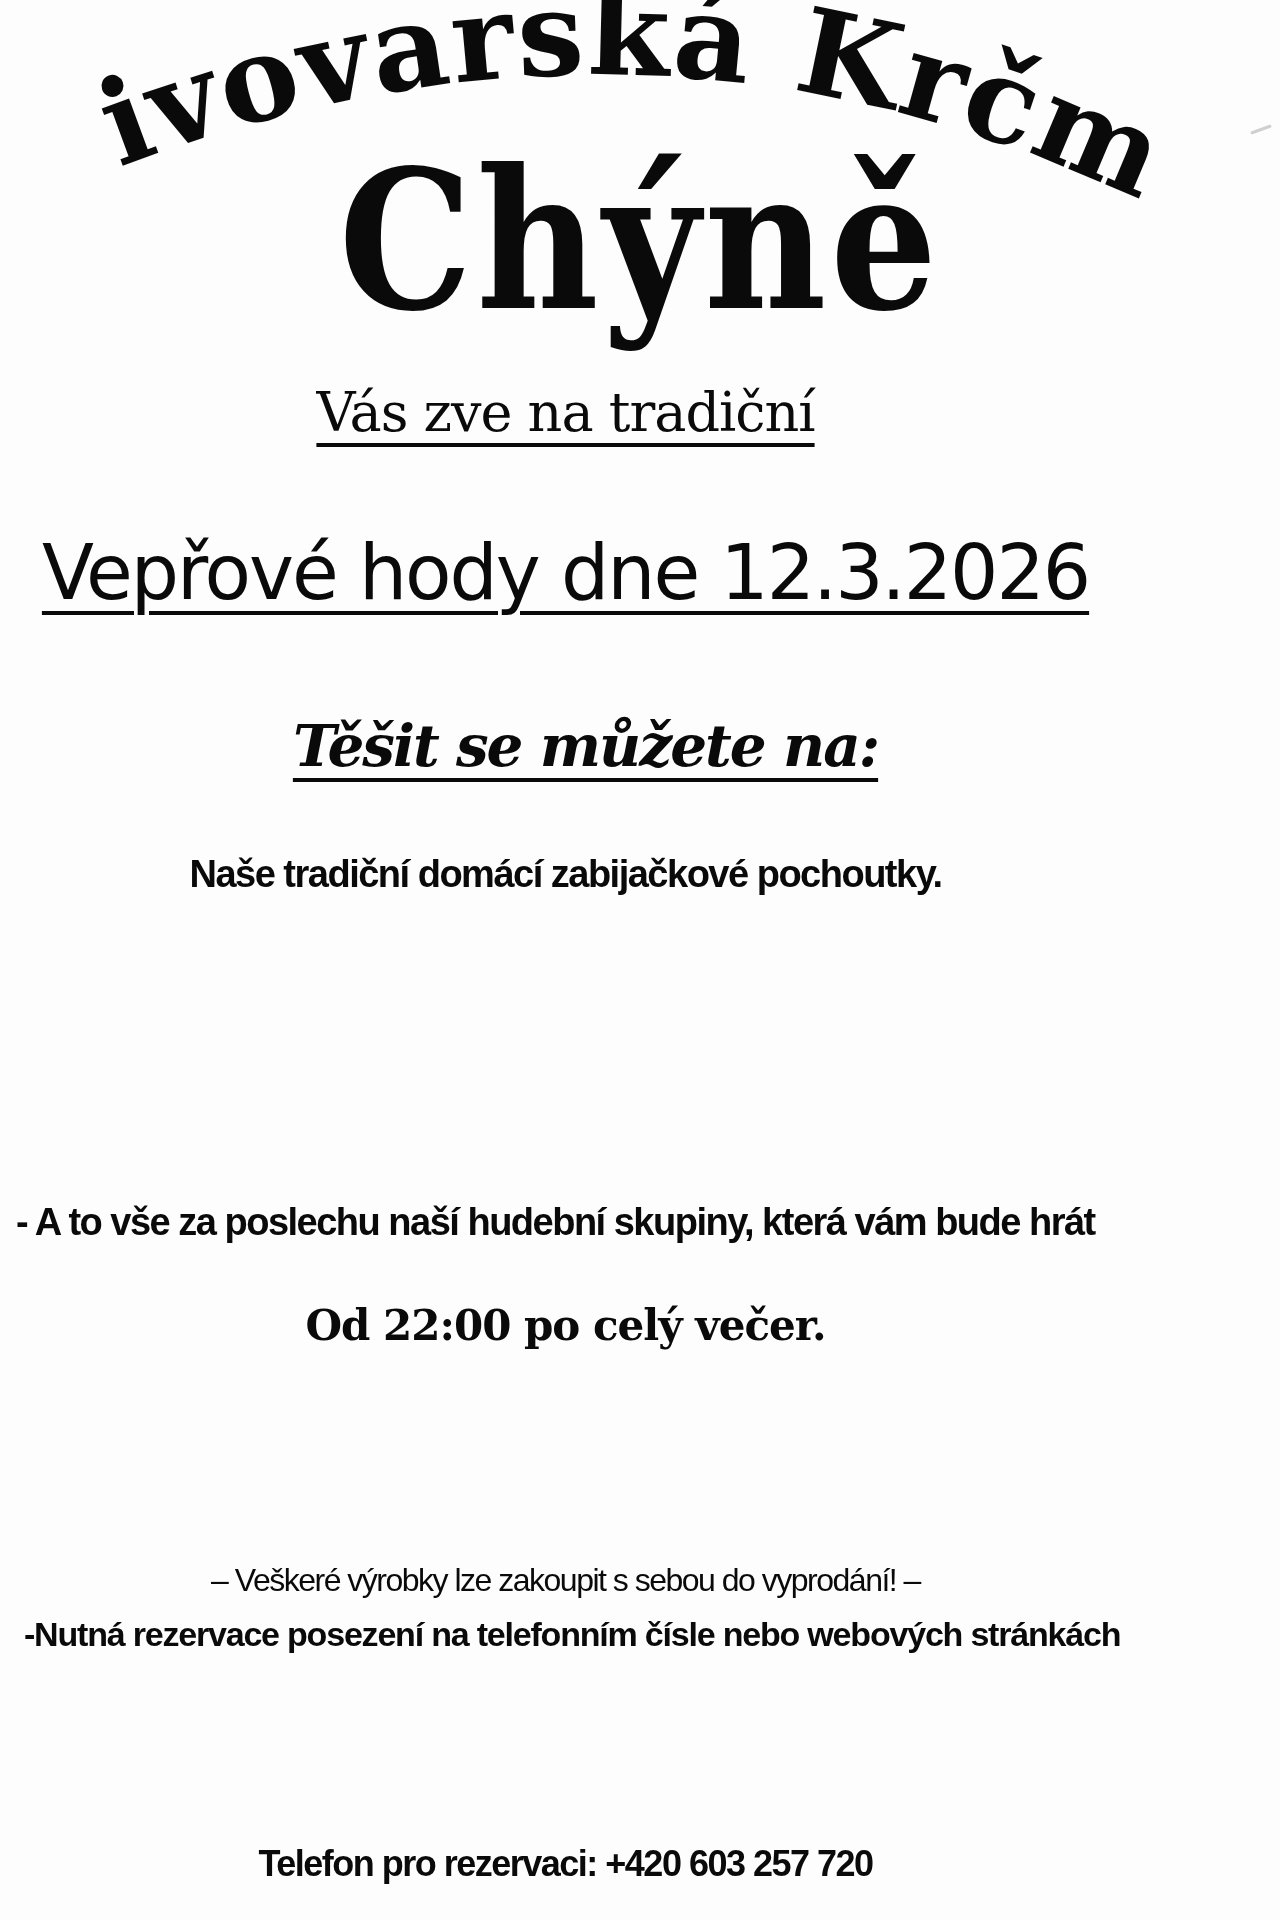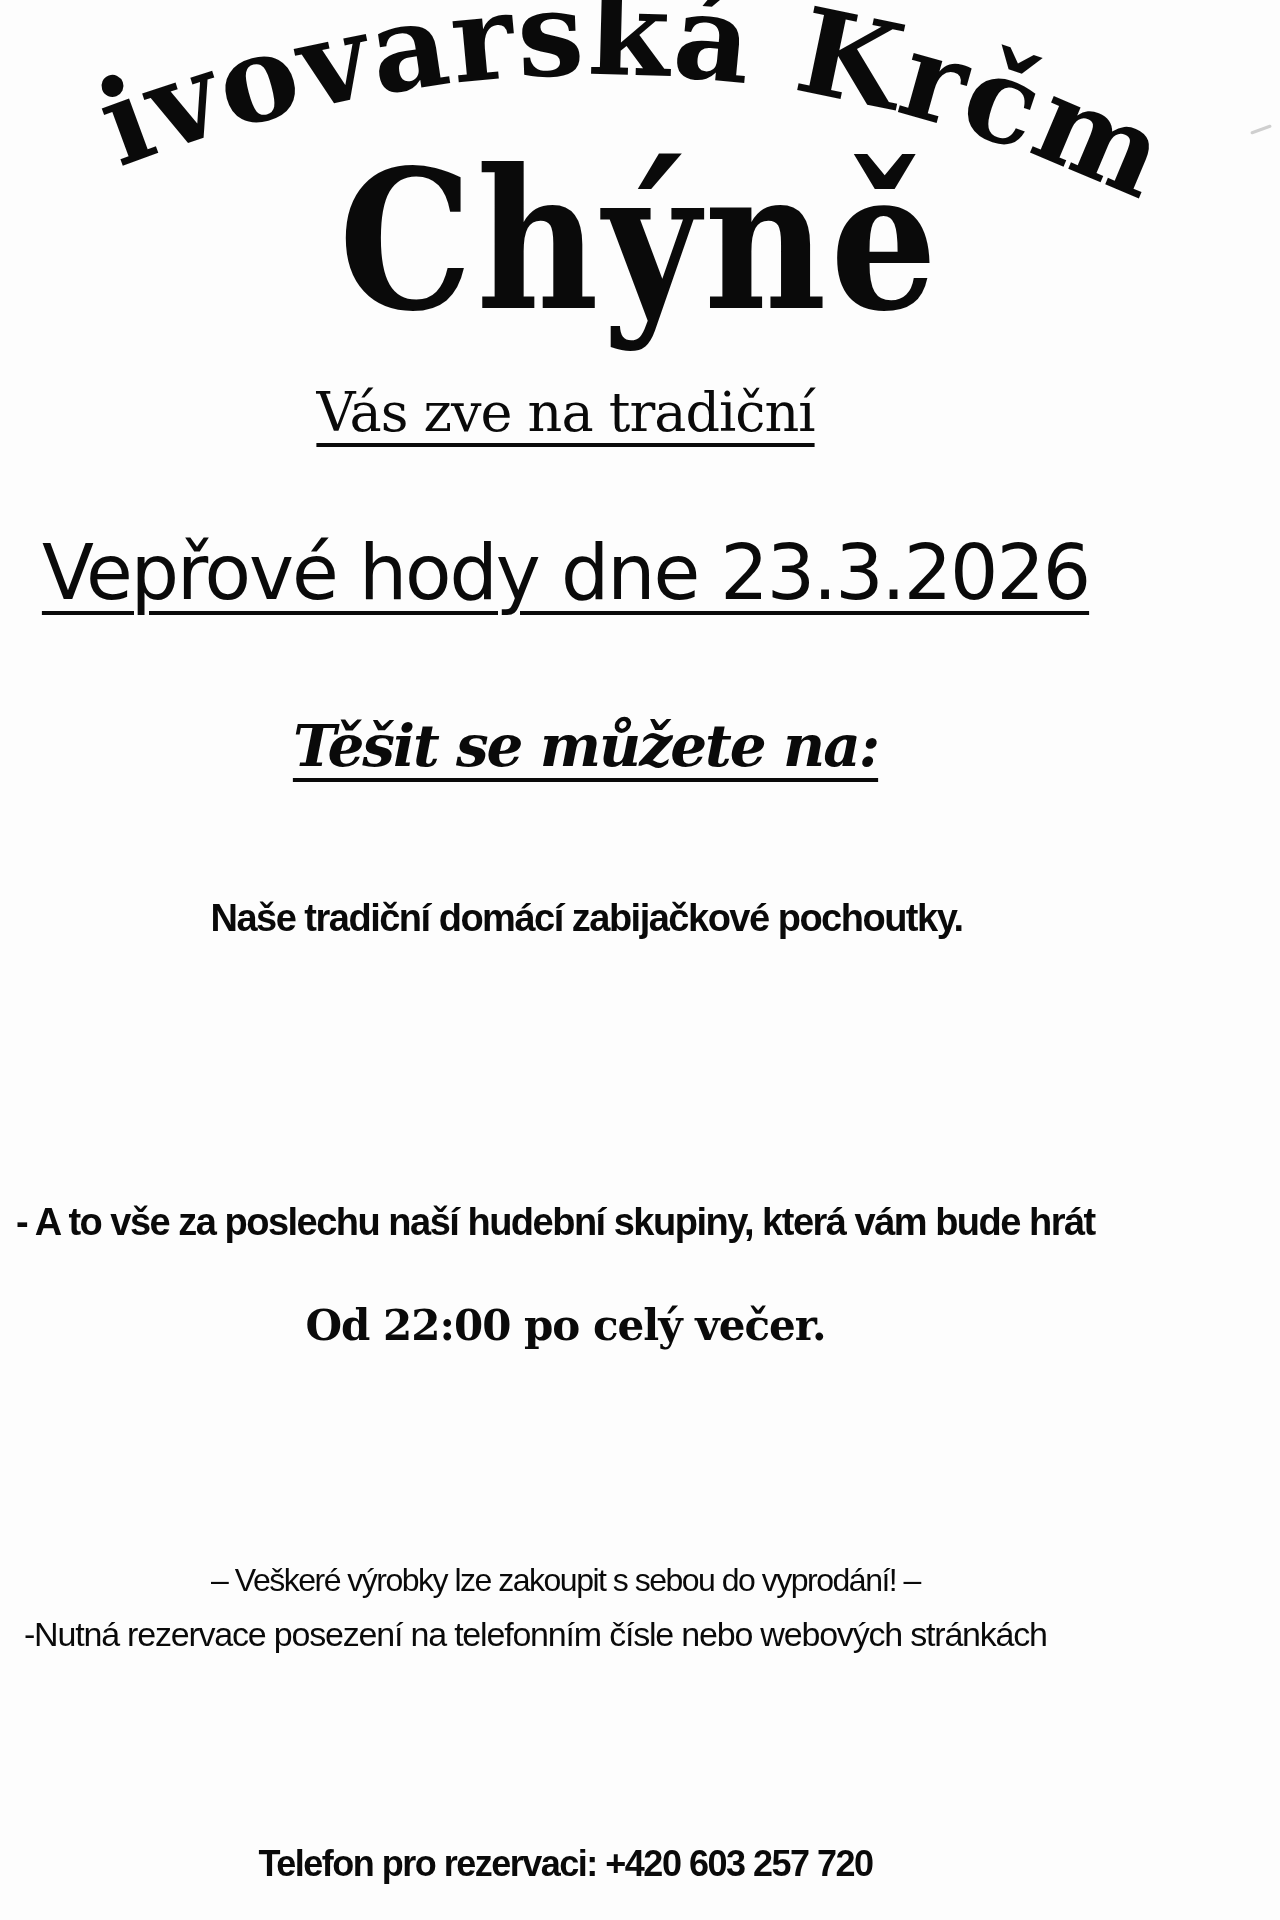--- a/index.html
+++ b/index.html
@@ -84,27 +84,27 @@
       font-style: italic;
       font-weight: bold;
       letter-spacing: -2px;
       padding-left: 20px;
     }
     .body-text {
       font-family: "Liberation Sans", sans-serif;
       font-weight: bold;
       letter-spacing: -1.5px;
     }
-    .intro    { top: 890px;  font-size: 38px; line-height: 56px; margin-left: 21px; }
+    .intro    { top: 846px;  font-size: 38px; line-height: 56px; }
     .item1    { top: 994px;  font-size: 38px; line-height: 56px; }
     .item2    { top: 1094px; font-size: 38px; line-height: 56px; }
     .item3    { top: 1194px; font-size: 38px; line-height: 56px; left: 0; text-align: left; padding-left: 16px; width: 1240px; }
     .hours    { top: 1296px; font-size: 42px; line-height: 60px; font-family: "DejaVu Serif", serif; letter-spacing: -1px; }
     .note1    { top: 1516px; font-size: 32px; line-height: 48px; font-weight: normal; letter-spacing: -1.5px; margin-top: 40px; }
-    .note2    { top: 1608px; font-size: 34px; line-height: 52px; font-weight: normal; letter-spacing: -1.2px; left: 24px; width: 1256px; text-align: left; }
+    .note2    { top: 1608px; font-size: 34px; line-height: 52px; font-weight: bold; letter-spacing: -1.2px; left: 24px; width: 1256px; text-align: left; }
     .phone    { top: 1836px; font-size: 36px; line-height: 56px; letter-spacing: -1.5px; }
     .speck {
       position: absolute;
       left: 1250px; top: 128px;
       width: 22px; height: 3px;
       background: #cfcfcf;
       transform: rotate(-20deg);
       border-radius: 2px;
     }
   </style>
@@ -122,21 +122,21 @@
     </text>
   </svg>
 
   <div class="town">Chýně</div>
 
   <div class="line invite">
     <span class="underlined">Vás zve na tradiční</span>
   </div>
 
   <div class="line event">
-    <span class="underlined">Vepřové hody dne 23.3.2026</span>
+    <span class="underlined">Vepřové hody dne 12.3.2026</span>
   </div>
 
   <div class="line lookforward">
     <span class="underlined">Těšit se můžete na:</span>
   </div>
 
   <div class="line body-text intro">Naše tradiční domácí zabijačkové pochoutky.</div>
 
   <div class="line body-text item3">- A to vše za poslechu naší hudební skupiny, která vám bude hrát</div>
 

